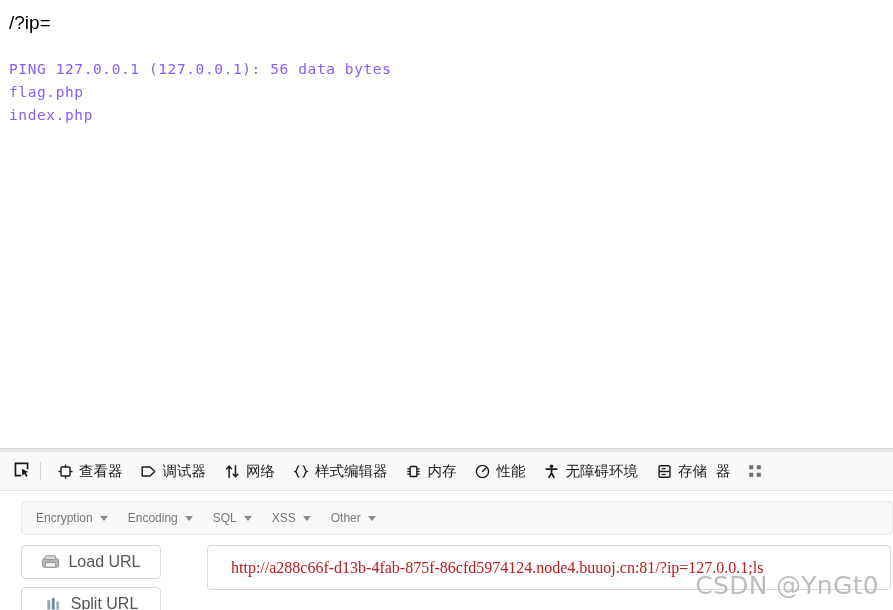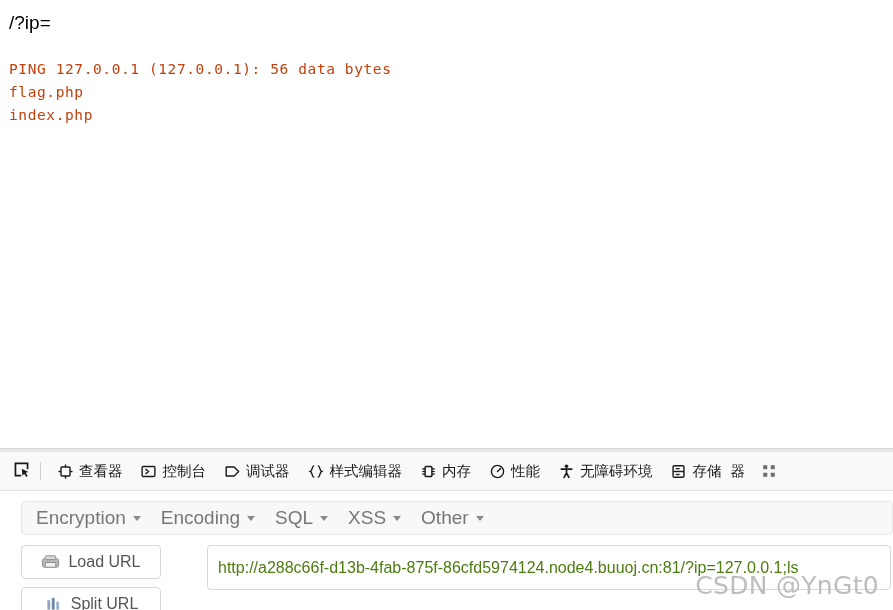--- a/index.html
+++ b/index.html
@@ -39,21 +39,21 @@
   }
   .page-pre {
     position: absolute;
     left: 9px;
     top: 58px;
     margin: 0;
     padding: 0;
     font-family: "DejaVu Sans Mono", "Liberation Mono", monospace;
     font-size: 14.5px;
     line-height: 23px;
-    color: #c2410c;
+    color: #8b5cf6;
     white-space: pre;
     letter-spacing: 0.6px;
   }
 
   
   #devtools-splitter {
     position: absolute;
     left: 0;
     top: 448px;
     width: 893px;
@@ -144,21 +144,21 @@
     display: flex;
     align-items: center;
     box-sizing: border-box;
     padding-left: 4px;
   }
   .hb-menu {
     display: flex;
     align-items: center;
     gap: 7px;
     padding: 4px 10px;
-    font-size: 19px;
+    font-size: 12px;
     color: #777777;
     cursor: pointer;
     font-family: "Liberation Sans", sans-serif;
     white-space: nowrap;
   }
   .caret {
     width: 0; height: 0;
     border-left: 4.5px solid transparent;
     border-right: 4.5px solid transparent;
     border-top: 5px solid #8a8a8a;
@@ -209,23 +209,23 @@
     flex: 1 1 auto;
     padding-right: 2px;
   }
   .hb-url-input {
     width: 100%;
     height: 45px;
     border: 1px solid #d8d8d8;
     border-radius: 4px;
     background: #ffffff;
     font-size: 16px;
-    font-family: Liberation Sans, sans-serif;
-    color: #4d7c0f;
-    padding: 0 10px;
+    font-family: Liberation Serif, serif;
+    color: #b91c1c;
+    padding: 0 23px;
     box-sizing: border-box;
     outline: none;
   }
 
   
   #watermark {
     position: absolute;
     right: 14px;
     bottom: 10px;
     font-size: 25px;
@@ -269,39 +269,39 @@
           <rect x="3.2" y="3.2" width="9.6" height="9.6" rx="1" fill="none" stroke="#1a1a1a" stroke-width="1.5"></rect>
           <line x1="8" y1="0.5" x2="8" y2="3.2" stroke="#1a1a1a" stroke-width="1.5"></line>
           <line x1="8" y1="12.8" x2="8" y2="15.5" stroke="#1a1a1a" stroke-width="1.5"></line>
           <line x1="0.5" y1="8" x2="3.2" y2="8" stroke="#1a1a1a" stroke-width="1.5"></line>
           <line x1="12.8" y1="8" x2="15.5" y2="8" stroke="#1a1a1a" stroke-width="1.5"></line>
         </svg>
       </span>
       <span class="tab-label">查看器</span>
     </div>
 
-    <div class="dt-tab">
-      <span class="tab-icon">
-        <svg width="15" height="15" viewBox="0 0 16 16">
-          <rect x="1.2" y="2.6" width="13.6" height="10.8" rx="1.2" fill="none" stroke="#1a1a1a" stroke-width="1.5"></rect>
-          <path d="M5.2 5.8l3.0 2.2-3.0 2.2" fill="none" stroke="#1a1a1a" stroke-width="1.5" stroke-linecap="round" stroke-linejoin="round"></path>
-        </svg>
-      </span>
-      <span class="tab-label">控制台</span>
-    </div>
 
     <div class="dt-tab">
       <span class="tab-icon">
         <svg width="15" height="15" viewBox="0 0 16 16">
           <path d="M1.3 3.2h8.4l4.9 4.8-4.9 4.8H1.3z" fill="none" stroke="#1a1a1a" stroke-width="1.5" stroke-linejoin="round"></path>
         </svg>
       </span>
       <span class="tab-label">调试器</span>
     </div>
 
+    <div class="dt-tab">
+      <span class="tab-icon">
+        <svg width="15" height="15" viewBox="0 0 16 16">
+          <path d="M4.4 14.2V2.4M4.4 2.4L1.9 5.1M4.4 2.4l2.5 2.7" fill="none" stroke="#1a1a1a" stroke-width="1.6" stroke-linecap="round" stroke-linejoin="round"></path>
+          <path d="M11.2 1.8v11.8M11.2 13.6l2.5-2.7M11.2 13.6l-2.5-2.7" fill="none" stroke="#1a1a1a" stroke-width="1.6" stroke-linecap="round" stroke-linejoin="round"></path>
+        </svg>
+      </span>
+      <span class="tab-label">网络</span>
+    </div>
 
     <div class="dt-tab">
       <span class="tab-icon">
         <svg width="16" height="15" viewBox="0 0 18 16">
           <path d="M6.6 1.6C4.3 1.6 5.3 7 2.6 8c2.7 1 1.7 6.4 4 6.4" fill="none" stroke="#1a1a1a" stroke-width="1.5" stroke-linecap="round"></path>
           <path d="M11.4 1.6c2.3 0 1.3 5.4 4 6.4-2.7 1-1.7 6.4-4 6.4" fill="none" stroke="#1a1a1a" stroke-width="1.5" stroke-linecap="round"></path>
         </svg>
       </span>
       <span class="tab-label">样式编辑器</span>
     </div>

